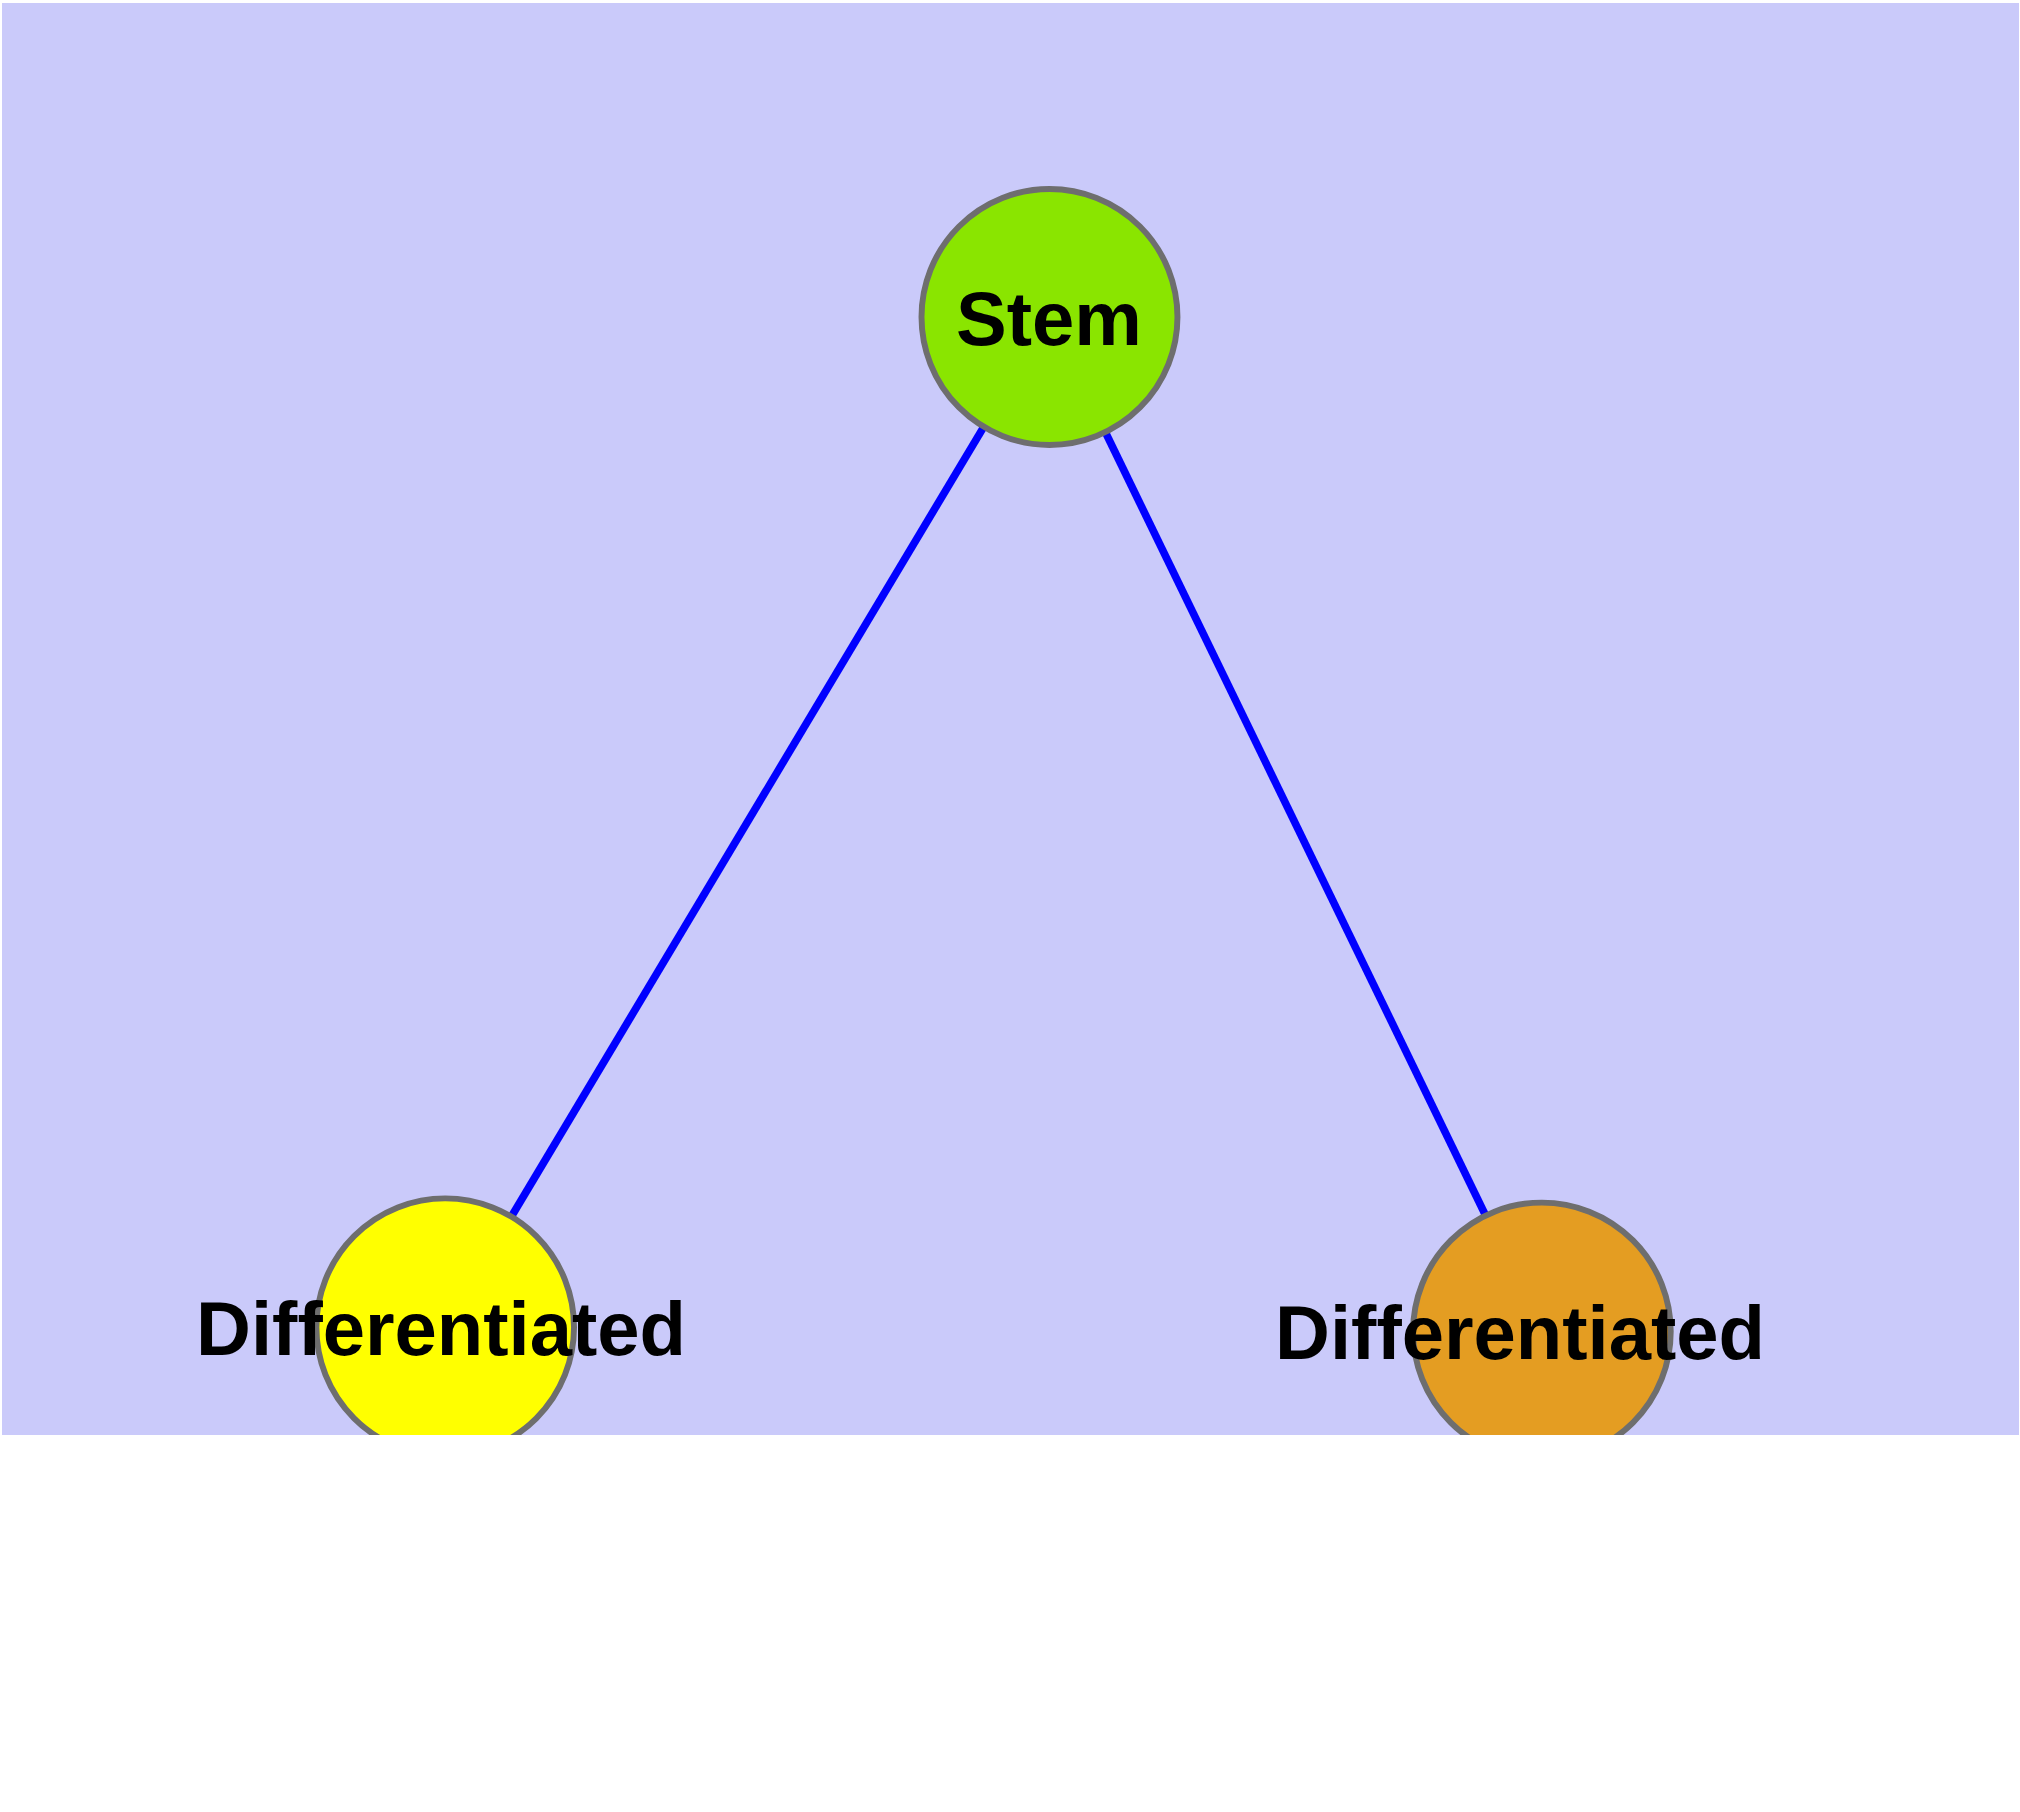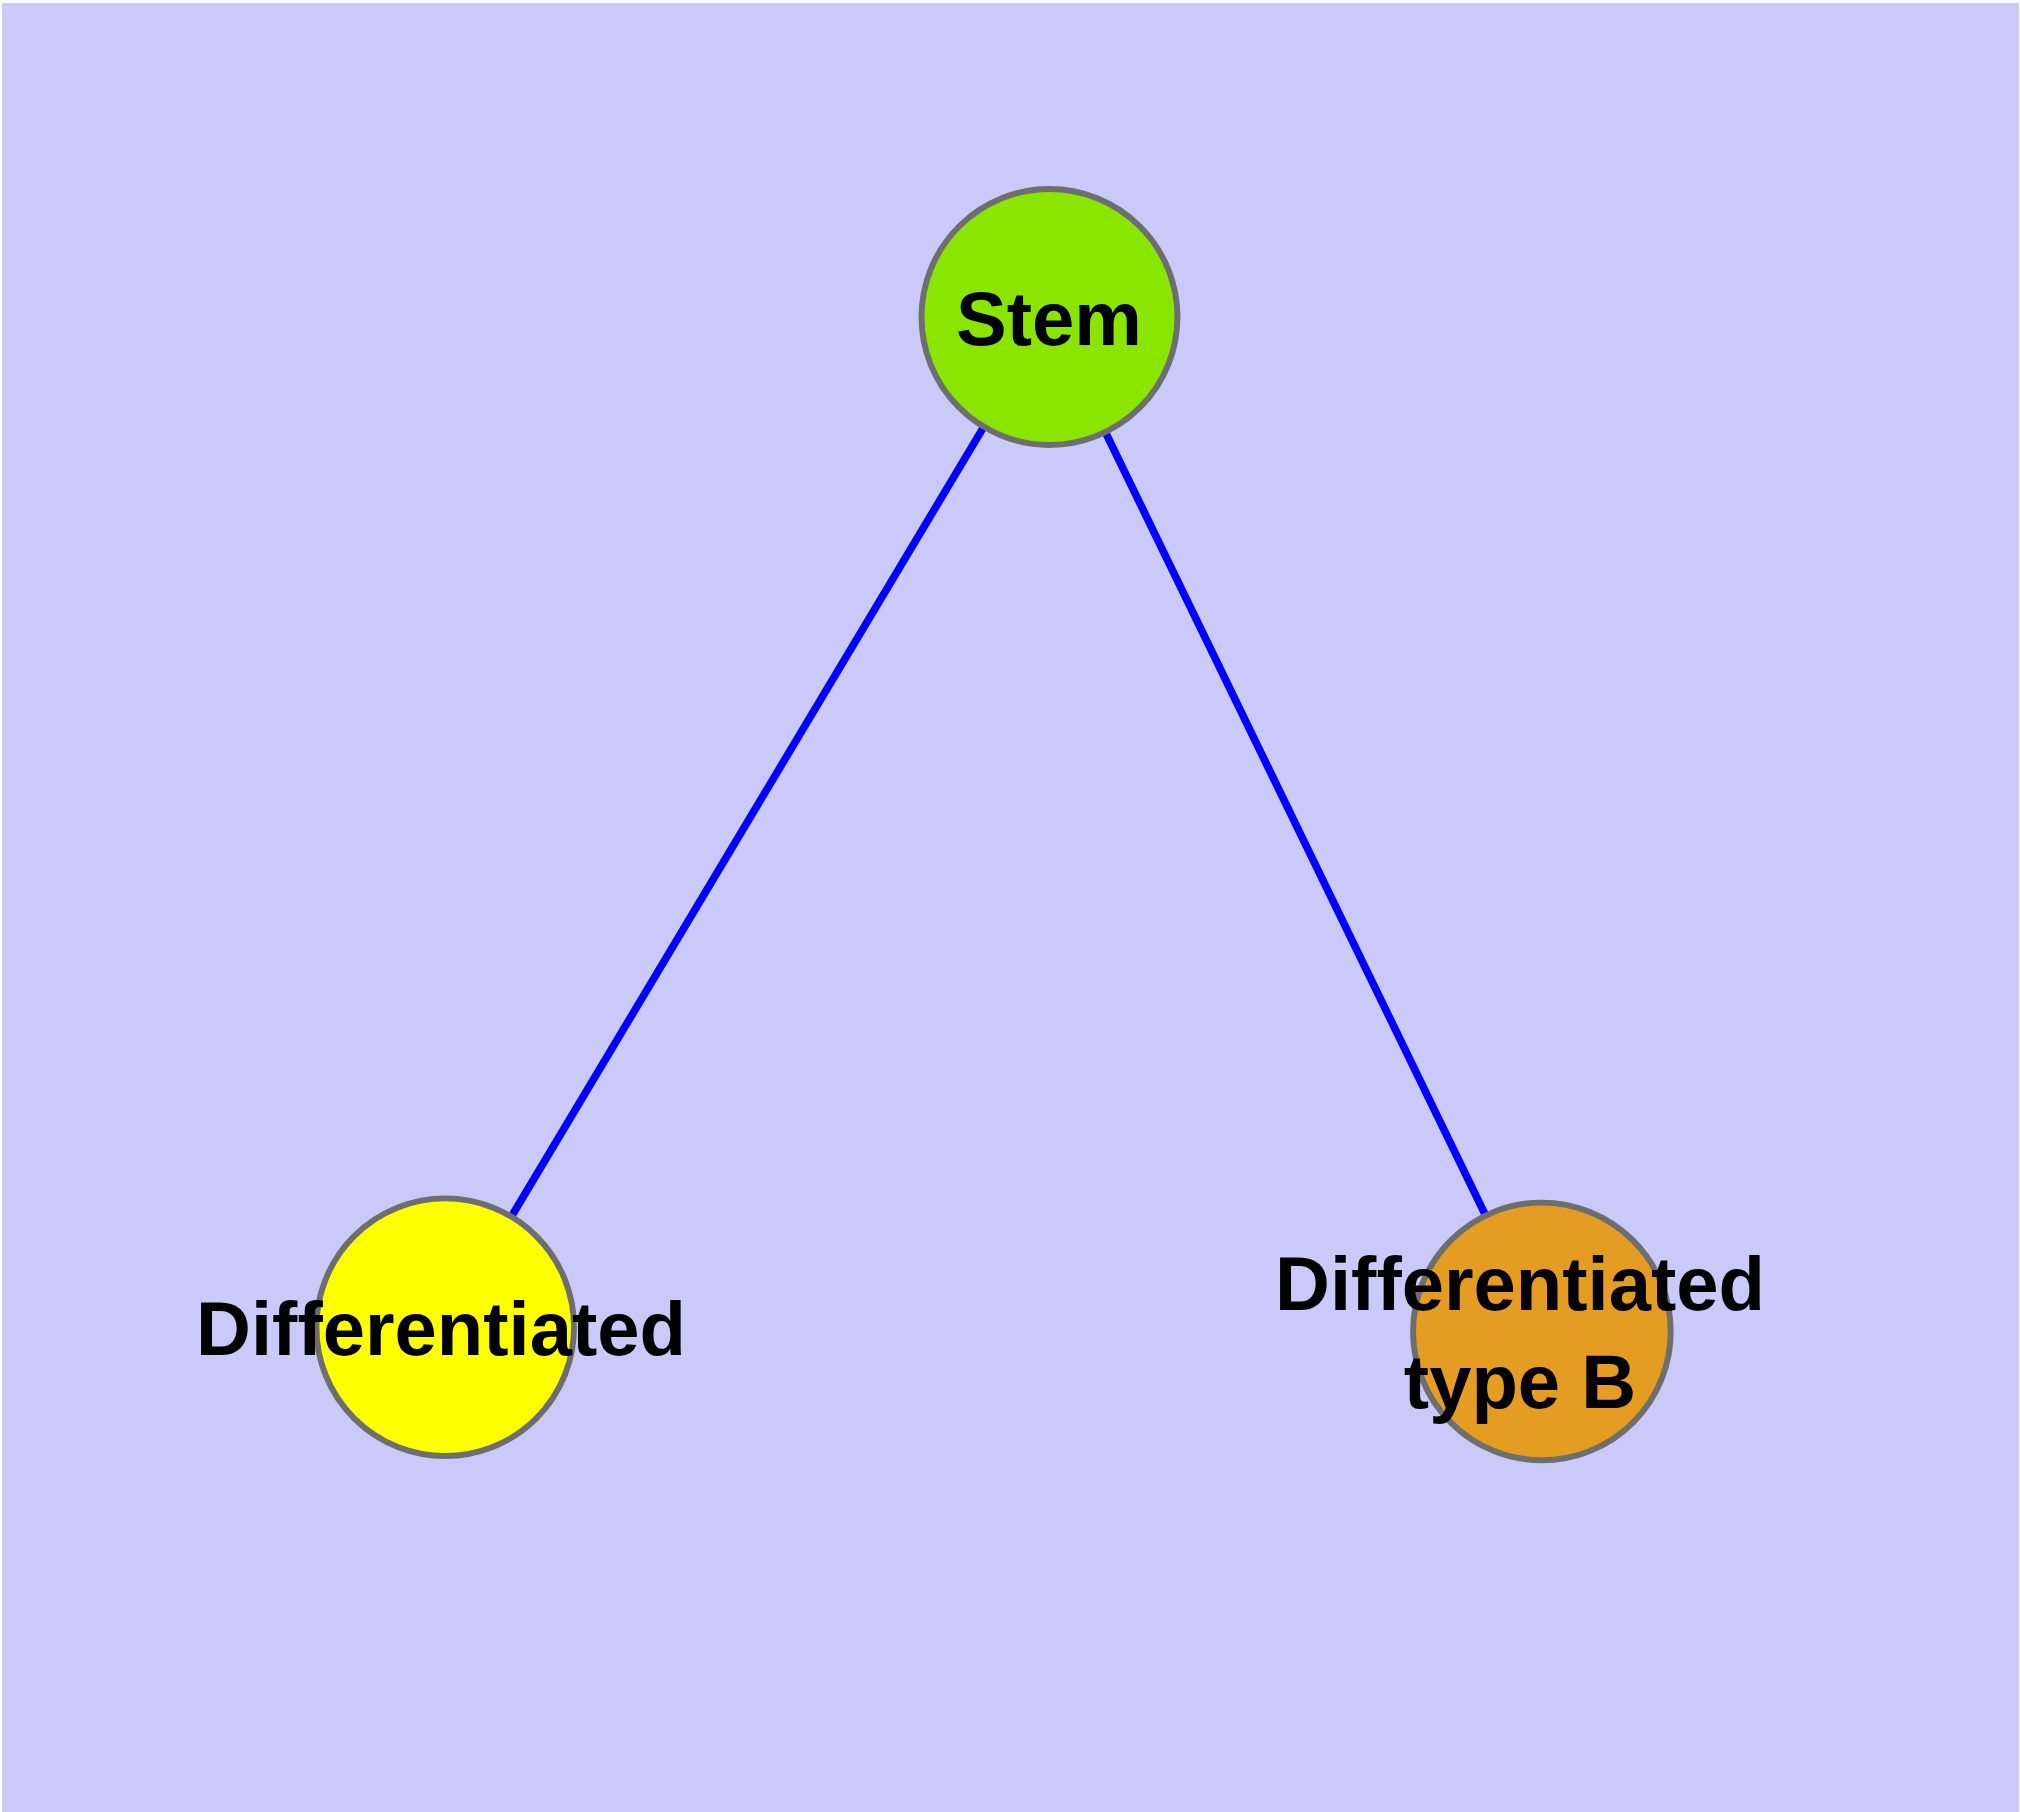--- a/index.html
+++ b/index.html
@@ -4,21 +4,21 @@
 <style>
   html, body {
     margin: 0;
     padding: 0;
     background: #ffffff;
     font-family: "Liberation Sans", sans-serif;
   }
   .page {
     position: relative;
     width: 2021px;
-    height: 1812px;
+    height: 1435px;
     background: #ffffff;
     overflow: hidden;
   }
   .canvas {
     position: absolute;
     left: 1.7px;
     top: 3.4px;
     width: 2017px;
     height: 1809px;
     background: #CACAFA;
@@ -64,16 +64,15 @@
   </svg>
 
   <div class="node-label" style="left:1049px; top:319px;">Stem</div>
 
   <div class="node-label" style="left:441px; top:1329px;">
     <div>Differentiated</div>
   </div>
 
   <div class="node-label" style="left:1520px; top:1333px;">
     <div>Differentiated</div>
-    <div>type B</div>
   </div>
 </div>
 
 
 </body></html>

